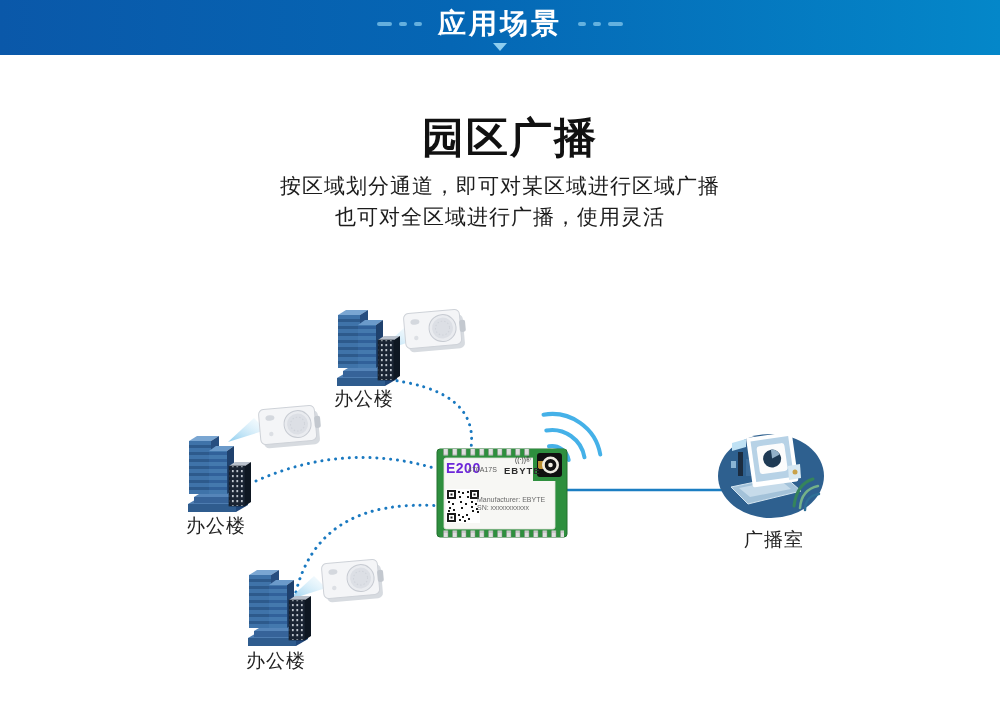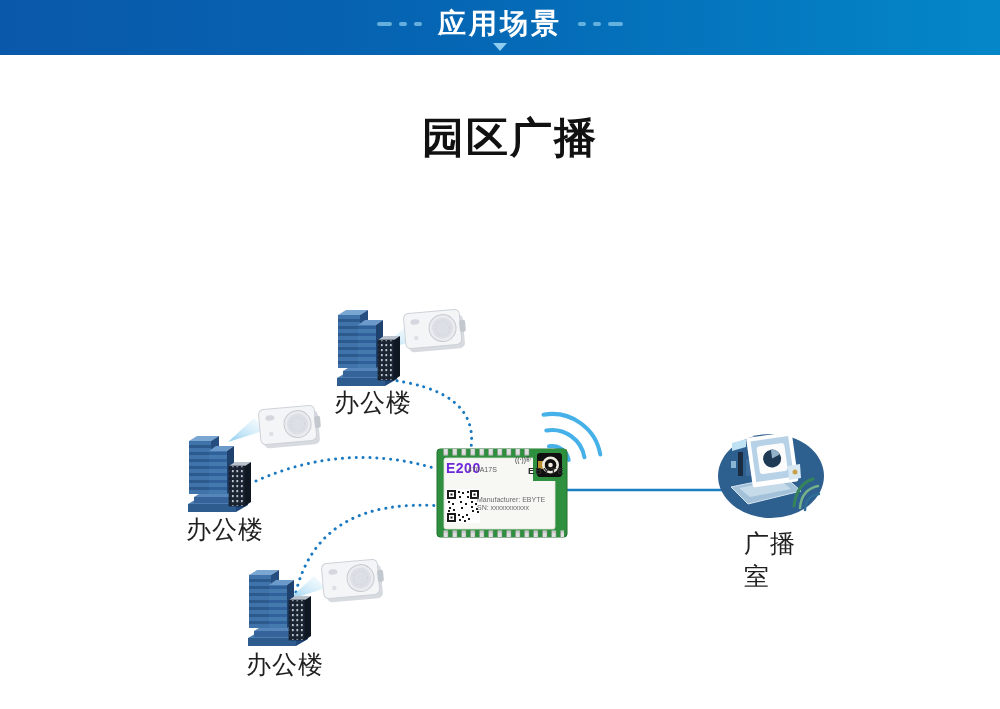--- a/index.html
+++ b/index.html
@@ -20,32 +20,32 @@
   
   .sec-title{position:absolute;top:100px;left:0;width:1000px;text-align:center;margin:10px;
              font-size:42px;font-weight:bold;color:#111;letter-spacing:2px;}
   .sub{position:absolute;left:0;width:1000px;text-align:center;margin:0;
        font-size:21px;color:#1c1c1c;letter-spacing:1px;}
   .sub1{top:172px}.sub2{top:203px}
 
   
   .diagram{position:absolute;inset:0;}
   svg.scene{position:absolute;top:0;left:0;}
-  .lbl{position:absolute;font-size:25px;color:#1f1f1f;letter-spacing:1px;z-index:3;}
+  .lbl{position:absolute;font-size:19px;color:#1f1f1f;letter-spacing:1px;z-index:3;}
   #lbl-site-0{left:334px;top:386px}
   #lbl-site-1{left:186px;top:513px}
   #lbl-site-2{left:246px;top:648px}
   #lbl-room{left:744px;top:527px;width:76px;text-align:left}
 
   
   .mtxt{position:absolute;z-index:3;line-height:1;color:#4a4a4a;white-space:nowrap;}
   #m-model{left:446px;top:461px;font-size:14px;font-weight:bold;color:#6d28d9;letter-spacing:.5px;}
   #m-variant{left:468px;top:466px;font-size:7px;color:#5a5a5a;}
   #m-ant{left:515px;top:457px;font-size:6.5px;color:#333;}
-  #m-brand{left:528px;top:466px;font-size:9.5px;font-weight:bold;color:#2d2d2d;letter-spacing:1px;}
+  #m-brand{left:504px;top:466px;font-size:9.5px;font-weight:bold;color:#2d2d2d;letter-spacing:1px;}
   #m-manu{left:477px;top:496px;font-size:7px;color:#6b6b6b;}
   #m-sn{left:477px;top:504px;font-size:7px;color:#6b6b6b;}
 </style>
 </head>
 <body>
 
 <div class="page">
 
   <div class="hdr">
     <div class="dashes">
@@ -56,20 +56,22 @@
     <h1 class="hdr-title">应用场景</h1>
     <div class="dashes">
       <span class="dash w2"></span>
       <span class="dash w2"></span>
       <span class="dash w1"></span>
     </div>
     <div class="tri"></div>
   </div>
 
   <h2 class="sec-title">园区广播</h2>
+  <p class="sub sub1">按区域划分通道，即可对某区域进行区域广播</p>
+  <p class="sub sub2">也可对全区域进行广播，使用灵活</p>
 
   <div class="diagram">
 
     <svg class="scene" width="1000" height="709" viewBox="0 0 1000 709">
       <defs>
         <pattern id="floors" width="22" height="7" patternUnits="userSpaceOnUse">
           <rect width="22" height="7" fill="#2d5a8c"></rect>
           <rect width="22" height="4" fill="#3f73a9"></rect>
         </pattern>
         <pattern id="floors2" width="18" height="7" patternUnits="userSpaceOnUse">

